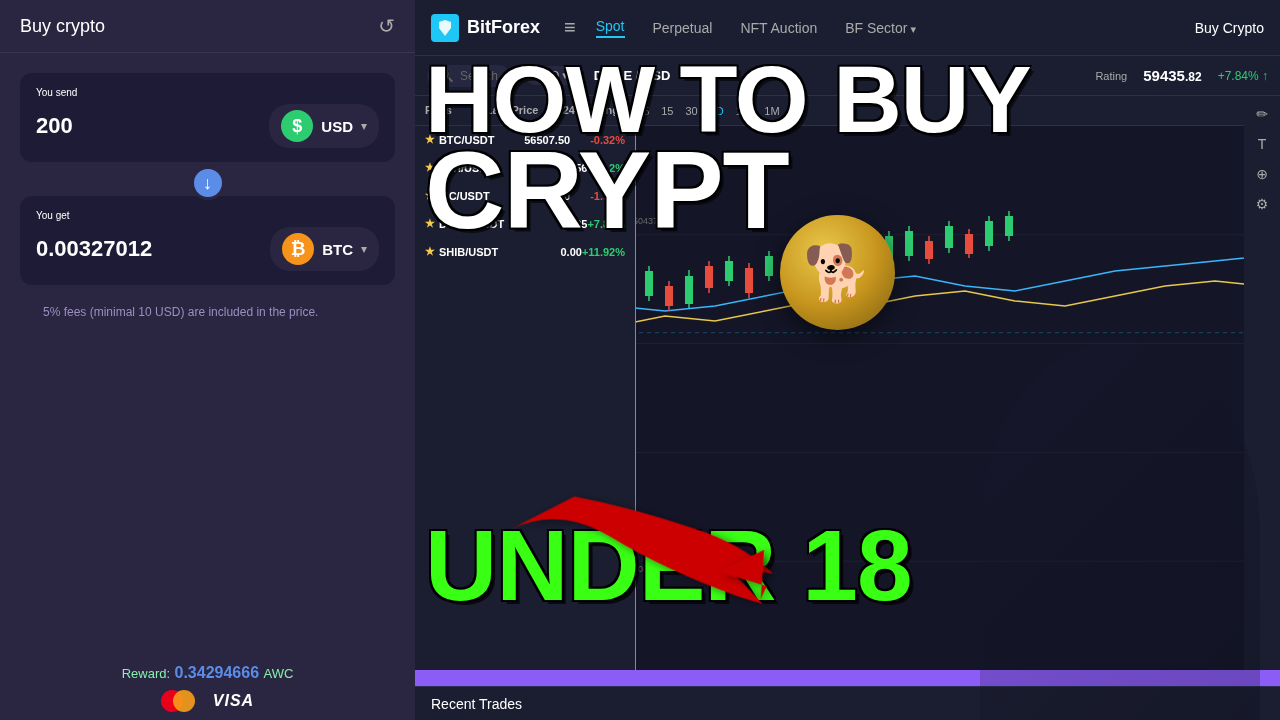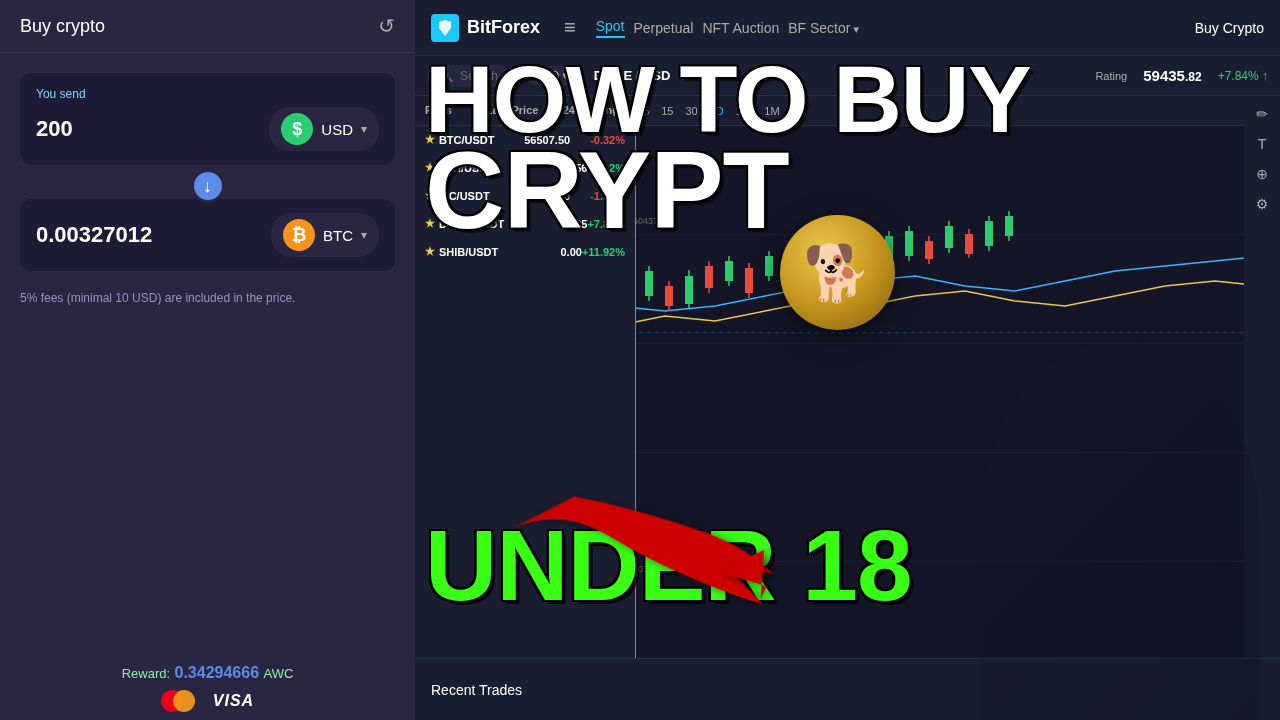--- a/index.html
+++ b/index.html
@@ -42,22 +42,22 @@
     }
 
     .currency-box {
       background: #1e1b36;
       border-radius: 12px;
       padding: 14px 16px;
       margin-bottom: 8px;
     }
 
     .currency-label {
-      color: #7dd3fc;
-      font-size: 12px;
+      color: #ffffff;
+      font-size: 10px;
       margin-bottom: 6px;
     }
 
     .currency-row {
       display: flex;
       align-items: center;
       justify-content: space-between;
     }
 
     .currency-amount {
@@ -86,21 +86,21 @@
       font-size: 18px;
       font-weight: bold;
     }
 
     .usd-icon { background: #2ecc71; color: #fff; }
     .btc-icon { background: #f7931a; color: #fff; }
 
     .currency-name {
       color: #fff;
       font-size: 15px;
-      font-weight: 400;
+      font-weight: 700;
     }
 
     .chevron-down {
       color: #aaa;
       font-size: 12px;
     }
 
     .swap-btn-wrap {
       display: flex;
       justify-content: center;
@@ -121,20 +121,21 @@
       color: #fff;
       font-size: 18px;
       border: 3px solid #2a2540;
     }
 
     .fee-note {
       color: #9b8fc0;
       font-size: 12px;
       padding: 10px 0 0 0;
       line-height: 1.5;
+      margin-left: 23px;
     }
 
     .reward-section {
       text-align: center;
       padding: 16px 0 8px;
     }
 
     .reward-text {
       color: #86efac;
       font-size: 13px;
@@ -242,21 +243,21 @@
 
     .bf-menu-icon {
       color: #aaa;
       font-size: 20px;
       cursor: pointer;
       margin-left: 4px;
     }
 
     .bf-nav {
       display: flex;
-      gap: 9px;
+      gap: 28px;
       align-items: center;
     }
 
     .bf-nav-item {
       color: #aaa;
       font-size: 14px;
       cursor: pointer;
       white-space: nowrap;
     }
 
@@ -410,21 +411,21 @@
       background: #141628;
       overflow: hidden;
     }
 
     
     .recent-trades-bar {
       position: absolute;
       bottom: 0;
       left: 0;
       right: 0;
-      height: 62px;
+      height: 34px;
       background: #1a1e30;
       display: flex;
       align-items: center;
       padding: 0 16px;
       border-top: 1px solid #2a3050;
       z-index: 5;
     }
 
     .rt-label {
       color: #fff;
@@ -465,20 +466,21 @@
           <span class="chevron-down">▾</span>
         </div>
       </div>
     </div>
 
     <div class="swap-btn-wrap">
       <div class="swap-btn">↓</div>
     </div>
 
     <div class="currency-box">
+      <div class="currency-label">You get</div>
       <div class="currency-row">
         <span class="currency-amount">0.00327012</span>
         <div class="currency-selector">
           <div class="coin-icon btc-icon">₿</div>
           <span class="currency-name">BTC</span>
           <span class="chevron-down">▾</span>
         </div>
       </div>
     </div>
 

